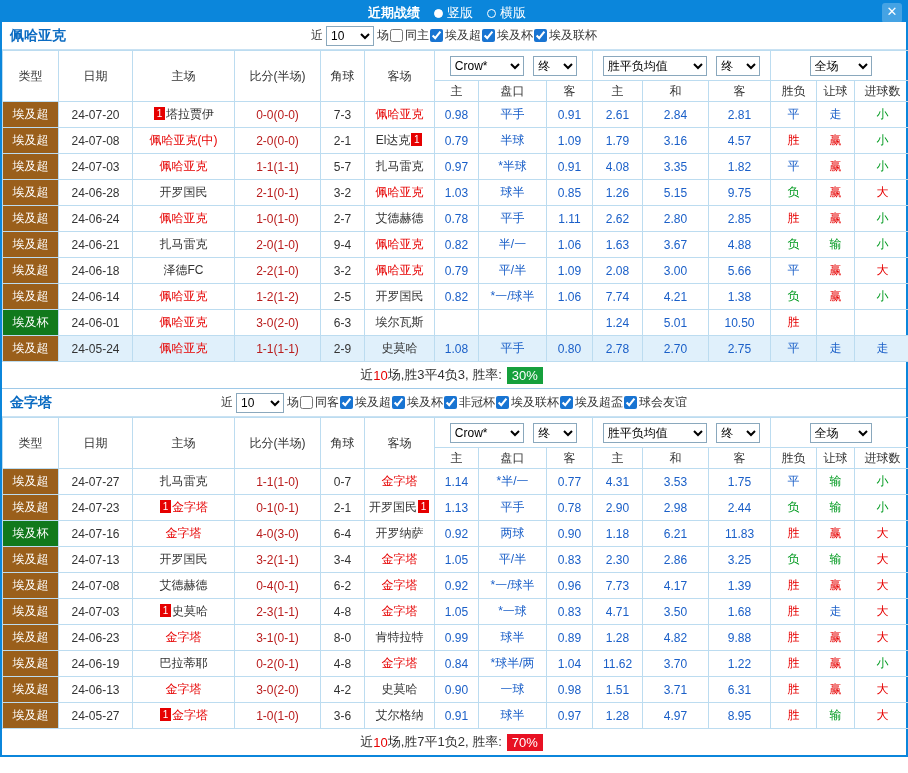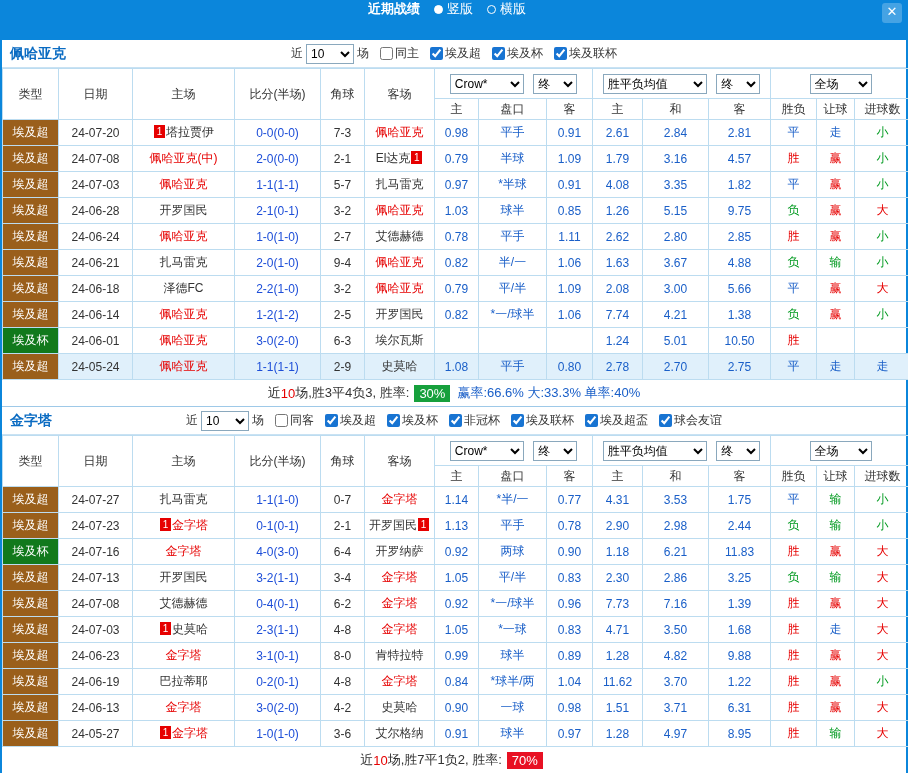--- a/index.html
+++ b/index.html
@@ -1,38 +1,38 @@
 <!DOCTYPE html>
 <html><head>
 <meta charset="utf-8">
 <style>
 *{box-sizing:border-box;margin:0;padding:0}
 body{width:908px;background:#fff;font-family:"Liberation Sans","DejaVu Sans",sans-serif;color:#333}
 .window{border:2px solid #0b86db;border-top:none;width:908px}
-.titlebar{height:40px;background:#0b86db;display:flex;align-items:flex-start;justify-content:center;position:relative;color:#fff;font-size:13px}
+.titlebar{height:22px;background:#0b86db;display:flex;align-items:flex-end;justify-content:center;position:relative;color:#fff;font-size:13px}
 .title{font-weight:bold;margin-right:14px}
 .radio{display:inline-flex;align-items:center;margin-right:14px;cursor:pointer}
 .rdot{width:9px;height:9px;border:1px solid #fff;border-radius:50%;margin-right:4px;display:inline-block}
 .rdot.on{background:#fff}
 .close-btn{position:absolute;right:4px;top:3px;width:20px;height:20px;line-height:18px;text-align:center;background:#45a3e4;border-radius:3px;cursor:pointer;font-size:13px}
 .filter-row{height:28px;position:relative;display:flex;align-items:center;justify-content:center;border-bottom:1px solid #c9e2f3;font-size:12px;background:#fff}
 .team-name{position:absolute;left:8px;color:#0a6bc2;font-weight:bold;font-size:14px}
 .filter-row select,.h1 select{height:20px;font-size:12px;margin:0 3px;border:1px solid #8aa8bd;background:#fff}
-label.chk{display:inline-flex;align-items:center;margin-left:11px;cursor:pointer}
+label.chk{display:inline-flex;align-items:center;margin-left:1px;cursor:pointer}
 label.chk input{width:13px;height:13px;accent-color:#1874d2;margin-right:2px}
 table{width:100%;border-collapse:collapse;table-layout:fixed}
 th,td{border:1px solid #bcdcf0;text-align:center;white-space:nowrap;overflow:hidden;font-weight:normal}
 .h1 th{height:30px;font-size:12px;color:#333}
 .h2 th{height:21px;font-size:12px;color:#333}
 tbody td{height:26px;font-size:12px;padding:0 1px}
 .type-s{background:#9a5f1b;color:#fff}
 .type-c{background:#11791c;color:#fff}
 tr.hl td{background:#e0f0fb}
 tr.hl td.type-s{background:#9a5f1b}
-.score{color:#1d4ed8}
+.score{color:#b91c1c}
 .odds{color:#1a5fc8}
 .t-red{color:#e60000}
 .t-blue{color:#1a5fc8}
 .t-green{color:#009a1f}
 .badge{display:inline-block;background:#e60000;color:#fff;font-size:10px;line-height:13px;min-width:11px;padding:0 1px;margin:0 1px;vertical-align:1px}
 .summary{height:26px;display:flex;align-items:center;justify-content:center;font-size:13px;background:#fff}
 .rate-badge{color:#fff;padding:1px 5px;margin:0 5px}
 .rate-badge.green{background:#16a03c}
 .rate-badge.red{background:#e81123}
 .summary .t-blue{margin-left:2px}
@@ -302,21 +302,20 @@
             <td class="t-blue">走</td>
             <td class="t-blue">走</td>
           </tr>
         </tbody>
     </table>
     <div class="summary">
       <span>近</span>
         <span class="t-red">10</span>
         <span>场,胜3平4负3, 胜率:</span>
       <span class="rate-badge green">30%</span>
-      <span class="t-blue">赢率:66.6% 大:33.3% 单率:40%</span>
     </div>
   </section>
 
   <section>
     <div class="filter-row">
       <span class="team-name">金字塔</span>
       <span>近</span>
       <select class="sel-count"><option>10</option></select>
       <span>场</span>
       <label class="chk">
@@ -466,21 +465,21 @@
             <td class="type-s">埃及超</td>
             <td>24-07-08</td>
             <td><span>艾德赫德</span></td>
             <td class="score">0-4(0-1)</td>
             <td>6-2</td>
             <td><span class="t-red">金字塔</span></td>
             <td class="odds">0.92</td>
             <td class="odds">*一/球半</td>
             <td class="odds">0.96</td>
             <td class="odds">7.73</td>
-            <td class="odds">7.16</td>
+            <td class="odds">4.17</td>
             <td class="odds">1.39</td>
             <td class="t-red">胜</td>
             <td class="t-red">赢</td>
             <td class="t-red">大</td>
           </tr>
           <tr>
             <td class="type-s">埃及超</td>
             <td>24-07-03</td>
             <td><span class="badge">1</span><span>史莫哈</span></td>
             <td class="score">2-3(1-1)</td>

